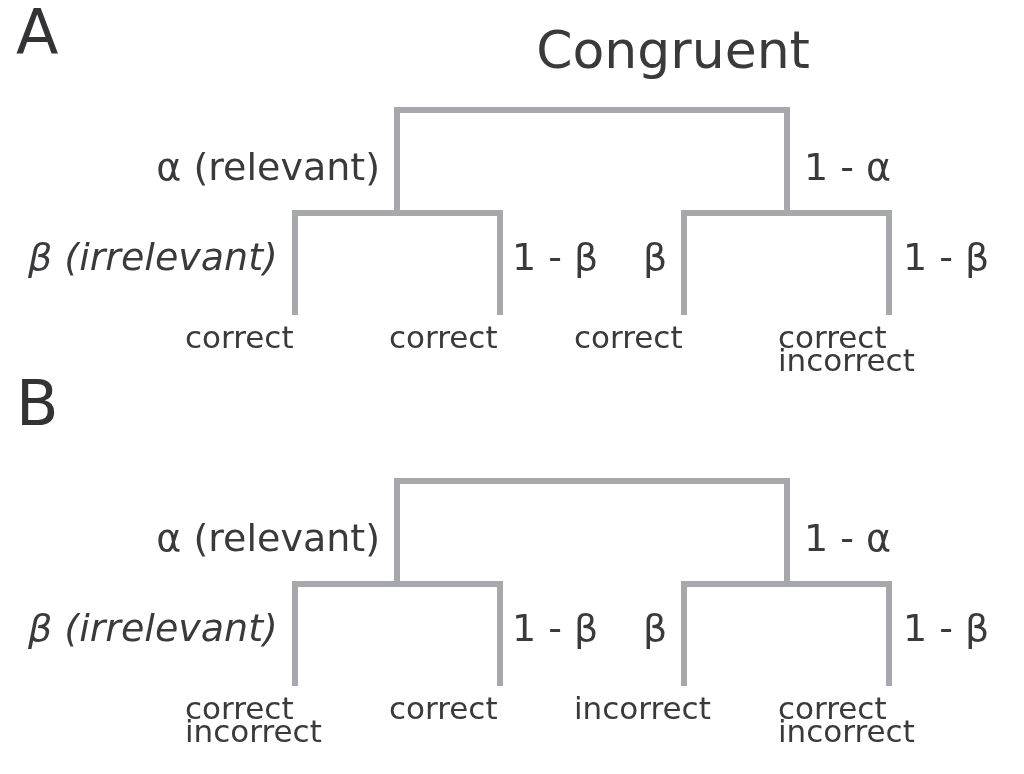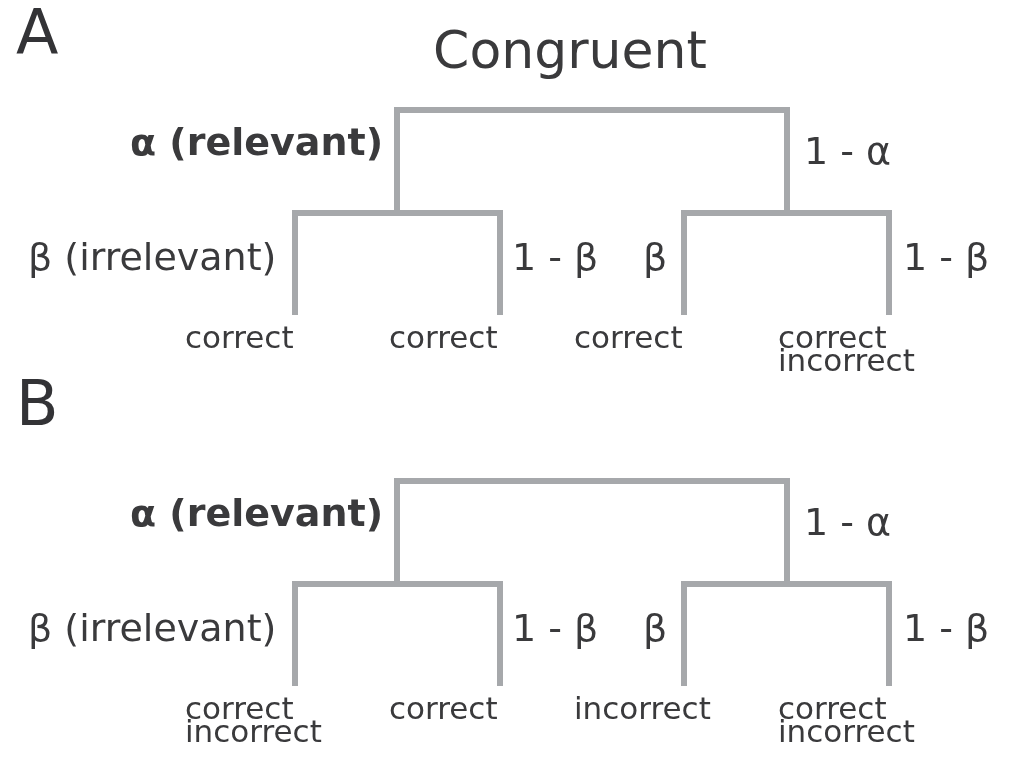--- a/index.html
+++ b/index.html
@@ -34,21 +34,21 @@
     top: 2px;
     font-size: 62px;
     line-height: 1;
     color: #333336;
   }
   .tree-title {
     position: absolute;
     left: 330px;
     top: 22px;
     width: 480px;
-    text-align: center;
+    text-align: right;
     font-size: 52px;
     line-height: 1.1;
     color: #3a3a3c;
   }
 
   
   .hbar, .vline {
     position: absolute;
     background: var(--line);
   }
@@ -63,23 +63,23 @@
   .v-leaf-4 { left: 886px; top: 210px; width: 6px; height: 105px; }
 
   
   .branch-label {
     position: absolute;
     font-size: 38px;
     line-height: 38px;
     white-space: nowrap;
     color: var(--text);
   }
-  .lbl-alpha-left  { left: 130px; top: 123px; width: 250px; text-align: right; font-weight: bold; }
-  .lbl-alpha-right { left: 804px; top: 132px; }
-  .lbl-beta-left   { left: 28px;  top: 238px; width: 246px; text-align: right; }
+  .lbl-alpha-left  { left: 130px; top: 148px; width: 250px; text-align: right; }
+  .lbl-alpha-right { left: 804px; top: 148px; }
+  .lbl-beta-left   { left: 28px;  top: 238px; width: 246px; text-align: right; font-style: italic; }
   .lbl-beta-lr     { left: 512px; top: 238px; }
   .lbl-beta-rl     { left: 643px; top: 238px; }
   .lbl-beta-rr     { left: 903px; top: 238px; }
 
   
   .leaf {
     position: absolute;
     top: 326px;
     width: 220px;
     text-align: left;

